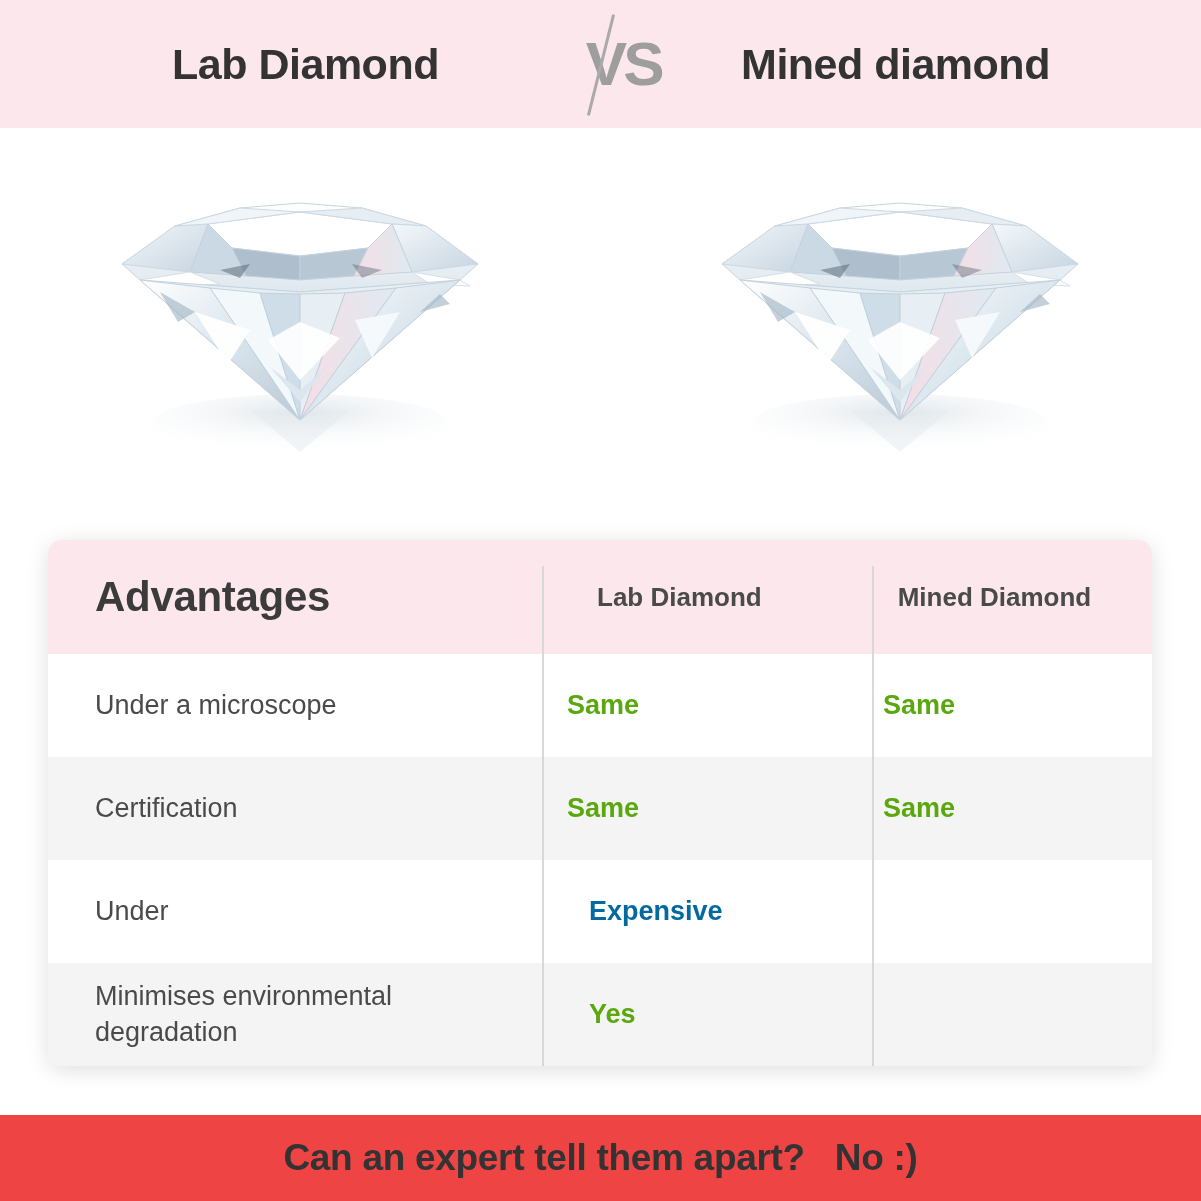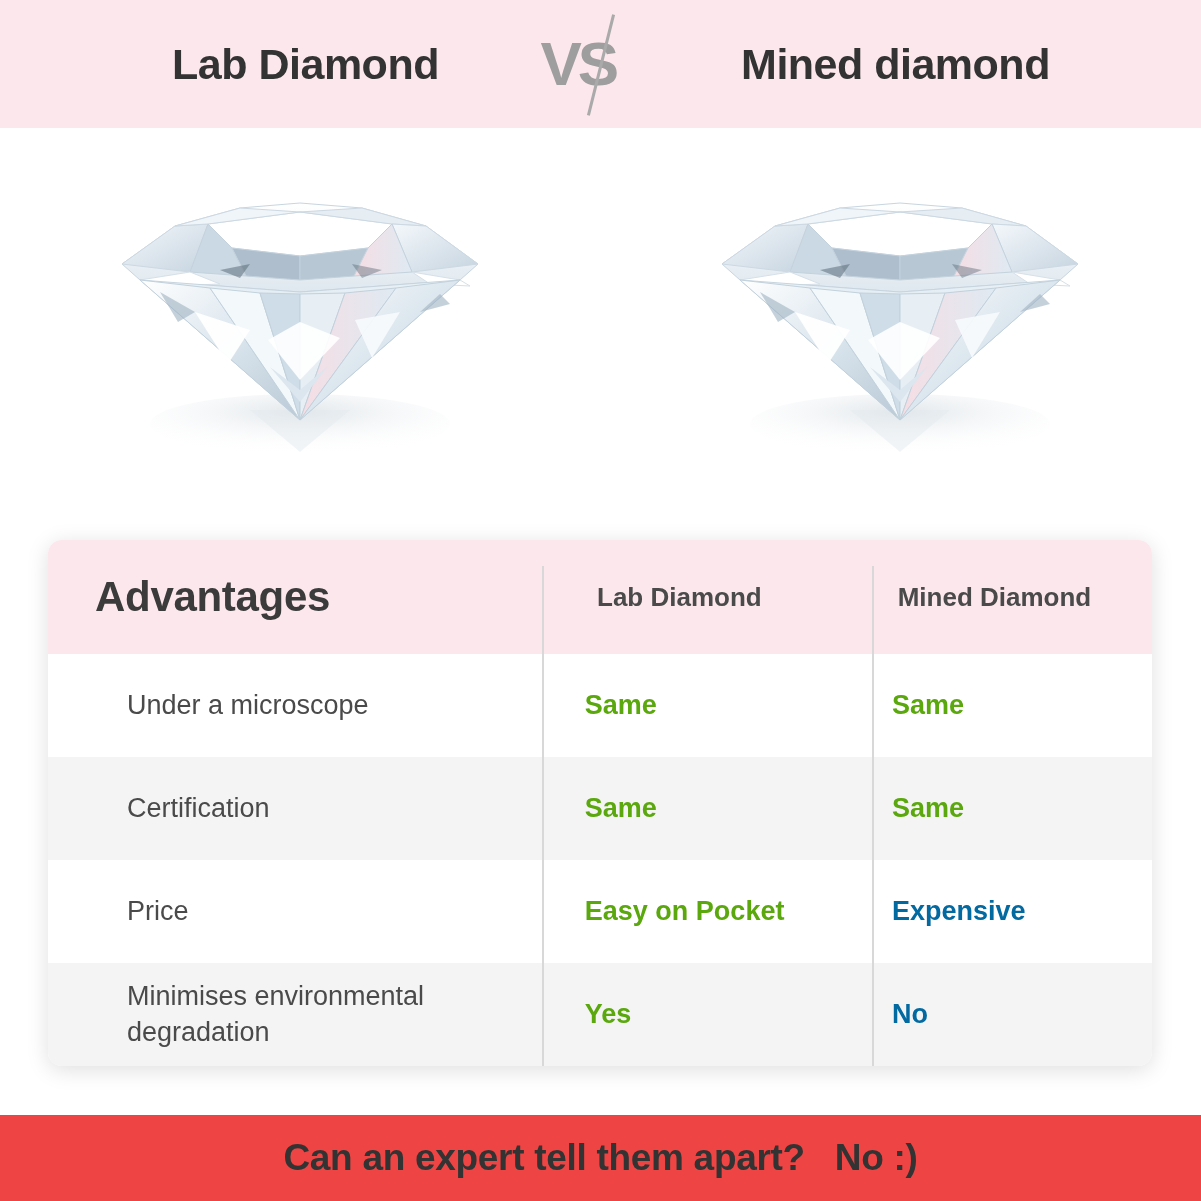--- a/index.html
+++ b/index.html
@@ -35,21 +35,21 @@
   }
   .title-left  { width: 470px; text-align: center; }
   .title-right { width: 470px; text-align: center; }
 
   .vs-wrap {
     position: relative;
     width: 120px;
     height: 128px;
     display: flex;
     align-items: center;
-    justify-content: flex-start;
+    justify-content: flex-end;
   }
   .vs-text {
     font-size: 62px;
     font-weight: bold;
     color: #9e9e9e;
     letter-spacing: -4px;
     line-height: 1;
     position: relative;
     z-index: 1;
   }
@@ -101,21 +101,21 @@
   .trow {
     display: flex;
     align-items: center;
     position: relative;
     box-sizing: border-box;
   }
   .trow.header {
     background: #fce7ec;
     height: 114px;
   }
-  .trow.body { height: 103px; padding-left: 32px; }
+  .trow.body { height: 103px; }
   .trow.body.alt { background: #f4f4f4; }
   .trow.body.tall { height: 103px; }
 
   .c-label {
     width: 494px;
     padding-left: 47px;
     box-sizing: border-box;
     font-size: 27px;
     color: #4a4a4a;
     line-height: 1.32;
@@ -315,31 +315,29 @@
 
     <div class="trow body alt">
       <div class="c-label">Certification</div>
       <div class="c-val green">Same</div>
       <div class="c-val green">Same</div>
       <div class="vdiv d1"></div>
       <div class="vdiv d2"></div>
     </div>
 
     <div class="trow body">
-      <div class="c-label">Price</div>
-      <div class="c-val green">Easy on Pocket</div>
+      <div class="c-label">Under</div>
       <div class="c-val red">Expensive</div>
       <div class="vdiv d1"></div>
       <div class="vdiv d2"></div>
     </div>
 
     <div class="trow body alt tall">
       <div class="c-label">Minimises environmental degradation</div>
       <div class="c-val green">Yes</div>
-      <div class="c-val red">No</div>
       <div class="vdiv d1"></div>
       <div class="vdiv d2"></div>
     </div>
 
   </div>
 </div>
 
 <div class="footer-banner">
   <div class="footer-text">Can an expert tell them apart?   No :)</div>
 </div>

